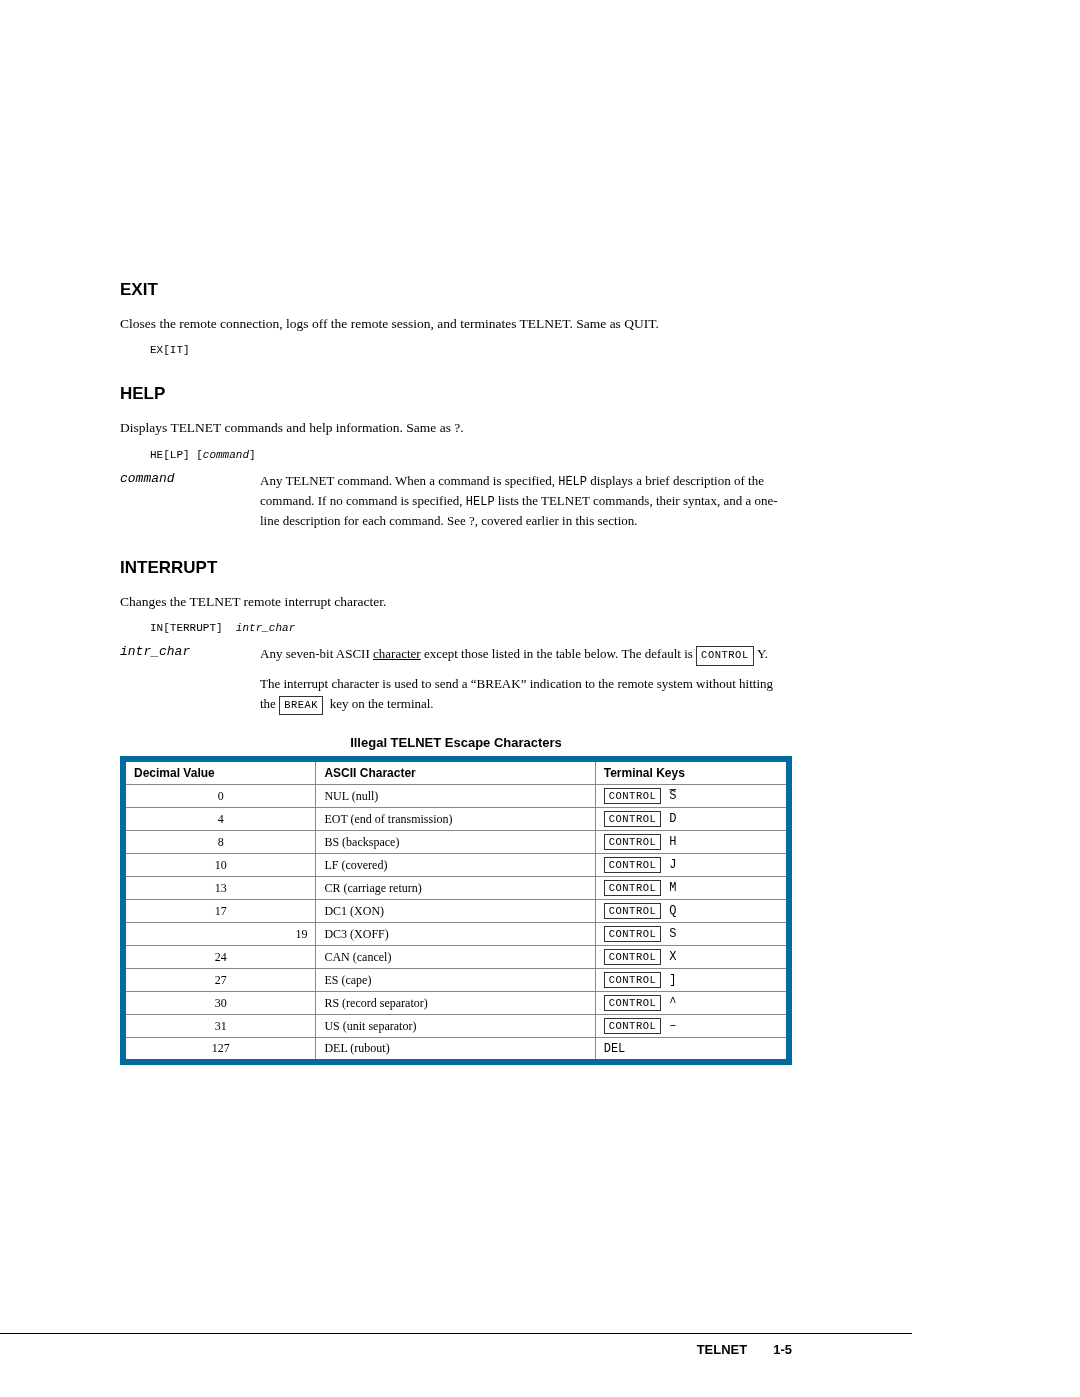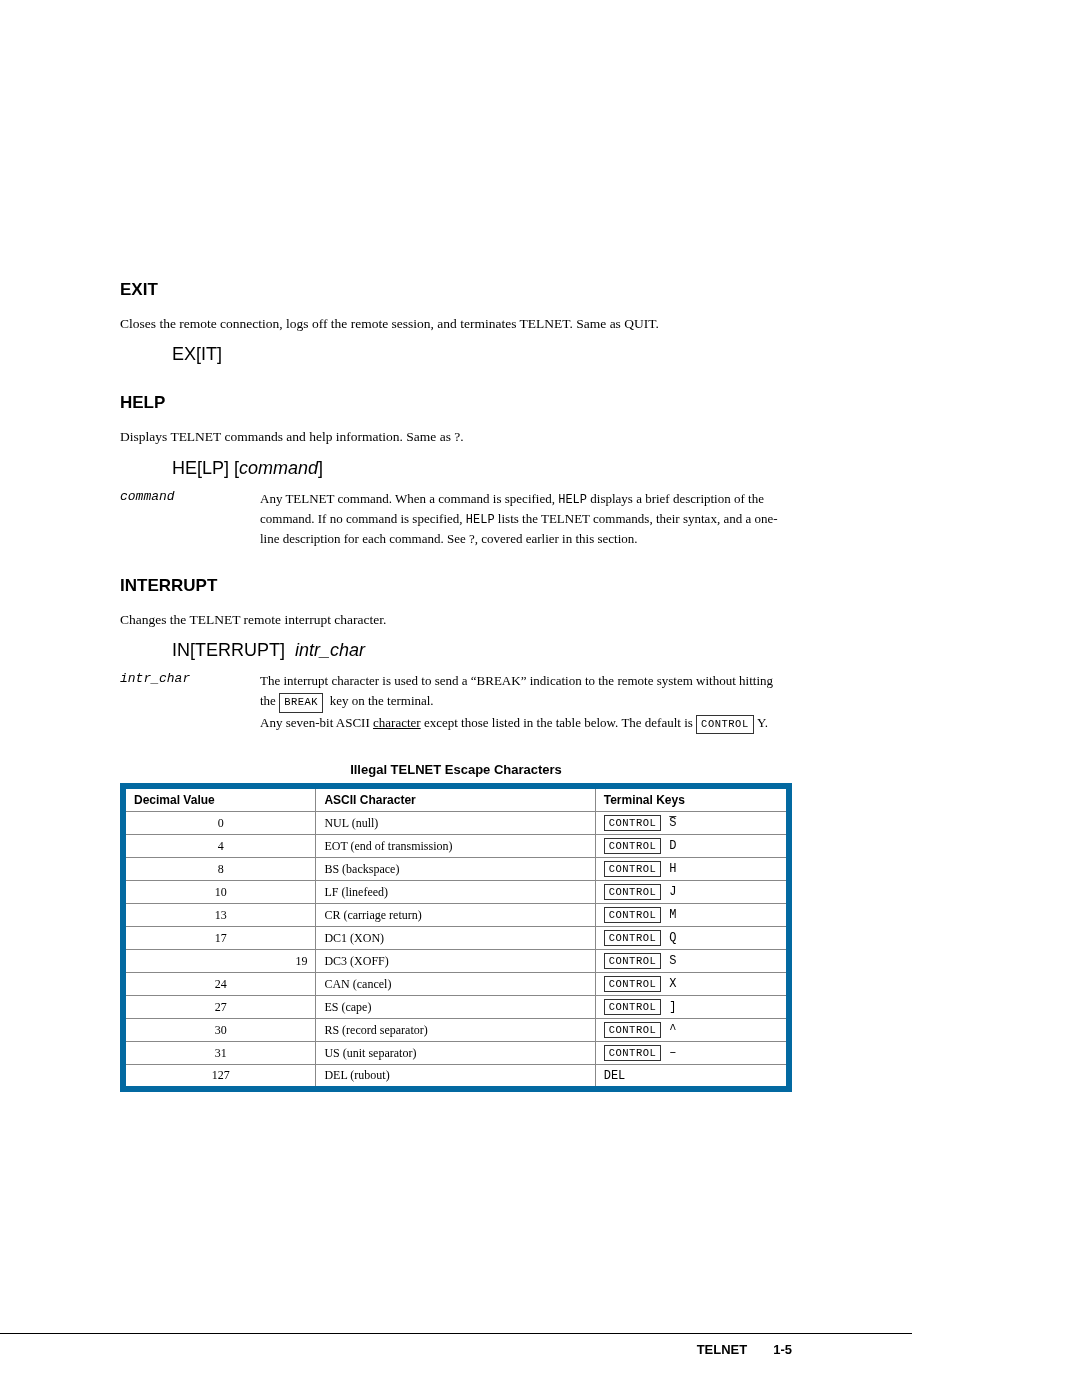--- a/index.html
+++ b/index.html
@@ -25,23 +25,23 @@
       text-transform: uppercase;
       margin-bottom: 14px;
       font-family: Arial, Helvetica, sans-serif;
     }
     .section-desc {
       font-size: 13.5px;
       margin-bottom: 10px;
       line-height: 1.5;
     }
     .code-block {
-      font-family: Liberation Sans, sans-serif;
-      font-size: 18px;
-      margin: 10px 0 10px 52px;
+      font-family: Liberation Mono, monospace;
+      font-size: 11px;
+      margin: 10px 0 10px 30px;
     }
     .param-table {
       display: flex;
       margin: 10px 0 10px 0;
     }
     .param-name {
       font-family: 'Courier New', Courier, monospace;
       font-size: 13px;
       font-style: italic;
       min-width: 140px;
@@ -153,28 +153,28 @@
   <div class="section">
     <div class="section-title">INTERRUPT</div>
     <p class="section-desc">Changes the TELNET remote interrupt character.</p>
     <div class="code-block">
       IN[TERRUPT]&nbsp;&nbsp;<em>intr_char</em>
     </div>
 
     <div class="param-table">
       <div class="param-name"><em>intr_char</em></div>
       <div class="param-desc">
+        <p style="margin-bottom:8px;">
+          Any seven-bit ASCII <u>character</u> except those listed in the table
+          below.  The default is <span class="ctrl-badge">CONTROL</span>&nbsp;Y.
+        </p>
         <p>
           The interrupt character is used to send a “BREAK” indication
           to the remote system without hitting the <span class="ctrl-badge">BREAK</span>&nbsp; key on the
           terminal.
-        </p>
-        <p style="margin-bottom:8px;">
-          Any seven-bit ASCII <u>character</u> except those listed in the table
-          below.  The default is <span class="ctrl-badge">CONTROL</span>&nbsp;Y.
         </p>
       </div>
     </div>
 
     <div class="table-section">
       <div class="table-title">Illegal TELNET Escape Characters</div>
       <table class="data-table">
         <thead>
           <tr>
             <th>Decimal Value</th>
@@ -208,21 +208,21 @@
               <td>BS (backspace)</td>
               <td>
                 <div class="terminal-cell">
                   <span class="ctrl-badge">CONTROL</span>
                   <span style="font-family: &quot;Courier New&quot;, Courier, monospace; font-size: 12px; margin-left: 4px;">H</span>
                 </div>
               </td>
             </tr>
             <tr>
               <td style="text-align: center;">10</td>
-              <td>LF (linefeed)</td>
+              <td>LF (covered)</td>
               <td>
                 <div class="terminal-cell">
                   <span class="ctrl-badge">CONTROL</span>
                   <span style="font-family: &quot;Courier New&quot;, Courier, monospace; font-size: 12px; margin-left: 4px;">J</span>
                 </div>
               </td>
             </tr>
             <tr>
               <td style="text-align: center;">13</td>
               <td>CR (carriage return)</td>

